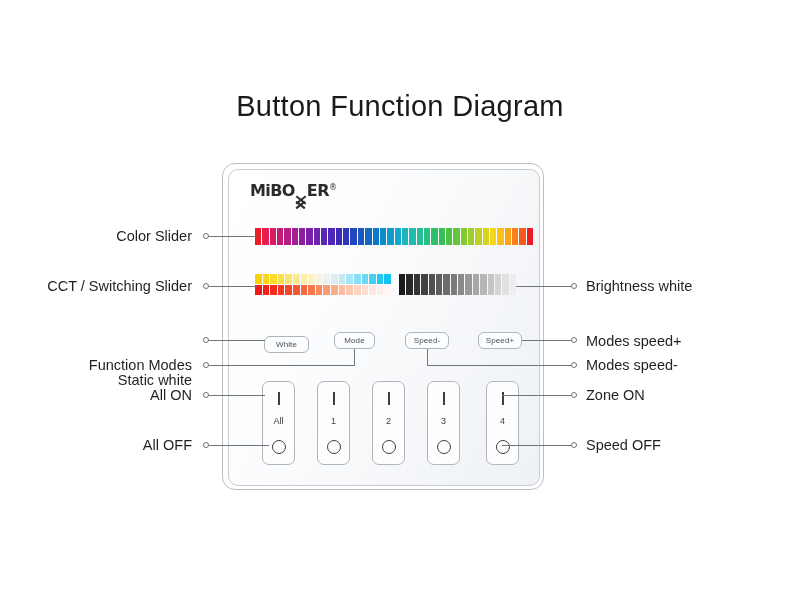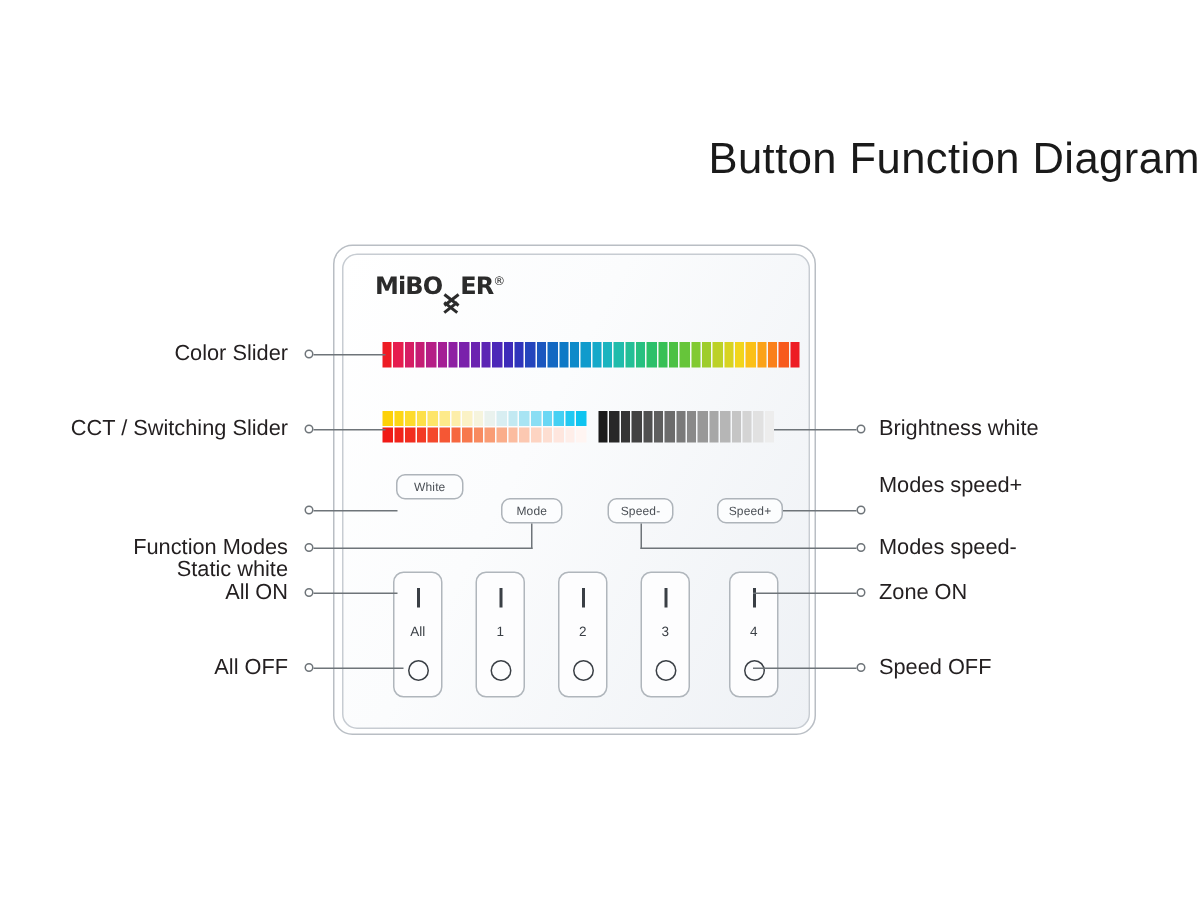--- a/index.html
+++ b/index.html
@@ -14,21 +14,21 @@
     overflow: hidden;
     font-family: "Liberation Sans", sans-serif;
     color: #231f20;
   }
 
   
   #title {
     position: absolute;
     left: 0; top: 90px;
     width: 800px;
-    text-align: right;
+    text-align: center;
     font-size: 29px;
     font-weight: 400;
     letter-spacing: 0.3px;
     color: #1a1a1a;
   }
 
   
   #panel-outer {
     position: absolute;
     left: 222px; top: 163px;
@@ -127,21 +127,21 @@
     border-radius: 6px;
     background: #fcfdfe;
     display: flex;
     align-items: center;
     justify-content: center;
     font-size: 8px;
     color: #4a4f55;
     box-sizing: border-box;
     letter-spacing: 0.1px;
   }
-  #btn-white  { left: 264px; top: 316px; width: 45px; }
+  #btn-white  { left: 264px; top: 336px; width: 45px; }
   #btn-mode   { left: 334px; top: 332px; width: 41px; }
   #btn-speedm { left: 405px; top: 332px; width: 44px; }
   #btn-speedp { left: 478px; top: 332px; width: 44px; }
 
   
   .zone-btn {
     position: absolute;
     top: 381px;
     width: 33px;
     height: 84px;
@@ -421,16 +421,16 @@
 <div class="lead-dot" style="left:571px; top:442px;"></div>
 
 <div class="callout-label left" style="right:608px; top:229px;">Color Slider</div>
 <div class="callout-label left" style="right:608px; top:279px;">CCT / Switching Slider</div>
 <div class="callout-label left" style="right:608px; top:333px;margin-top:40px;">Static white</div>
 <div class="callout-label left" style="right:608px; top:358px;">Function Modes</div>
 <div class="callout-label left" style="right:608px; top:388px;">All  ON</div>
 <div class="callout-label left" style="right:608px; top:438px;">All OFF</div>
 
 <div class="callout-label right" style="left:586px; top:279px;">Brightness white</div>
-<div class="callout-label right" style="left:586px; top:317px;">Modes speed+</div>
+<div class="callout-label right" style="left:586px; top:334px;">Modes speed+</div>
 <div class="callout-label right" style="left:586px; top:358px;">Modes speed-</div>
 <div class="callout-label right" style="left:586px; top:388px;">Zone ON</div>
 <div class="callout-label right" style="left:586px; top:438px;">Speed OFF</div>
 
 </body></html>

